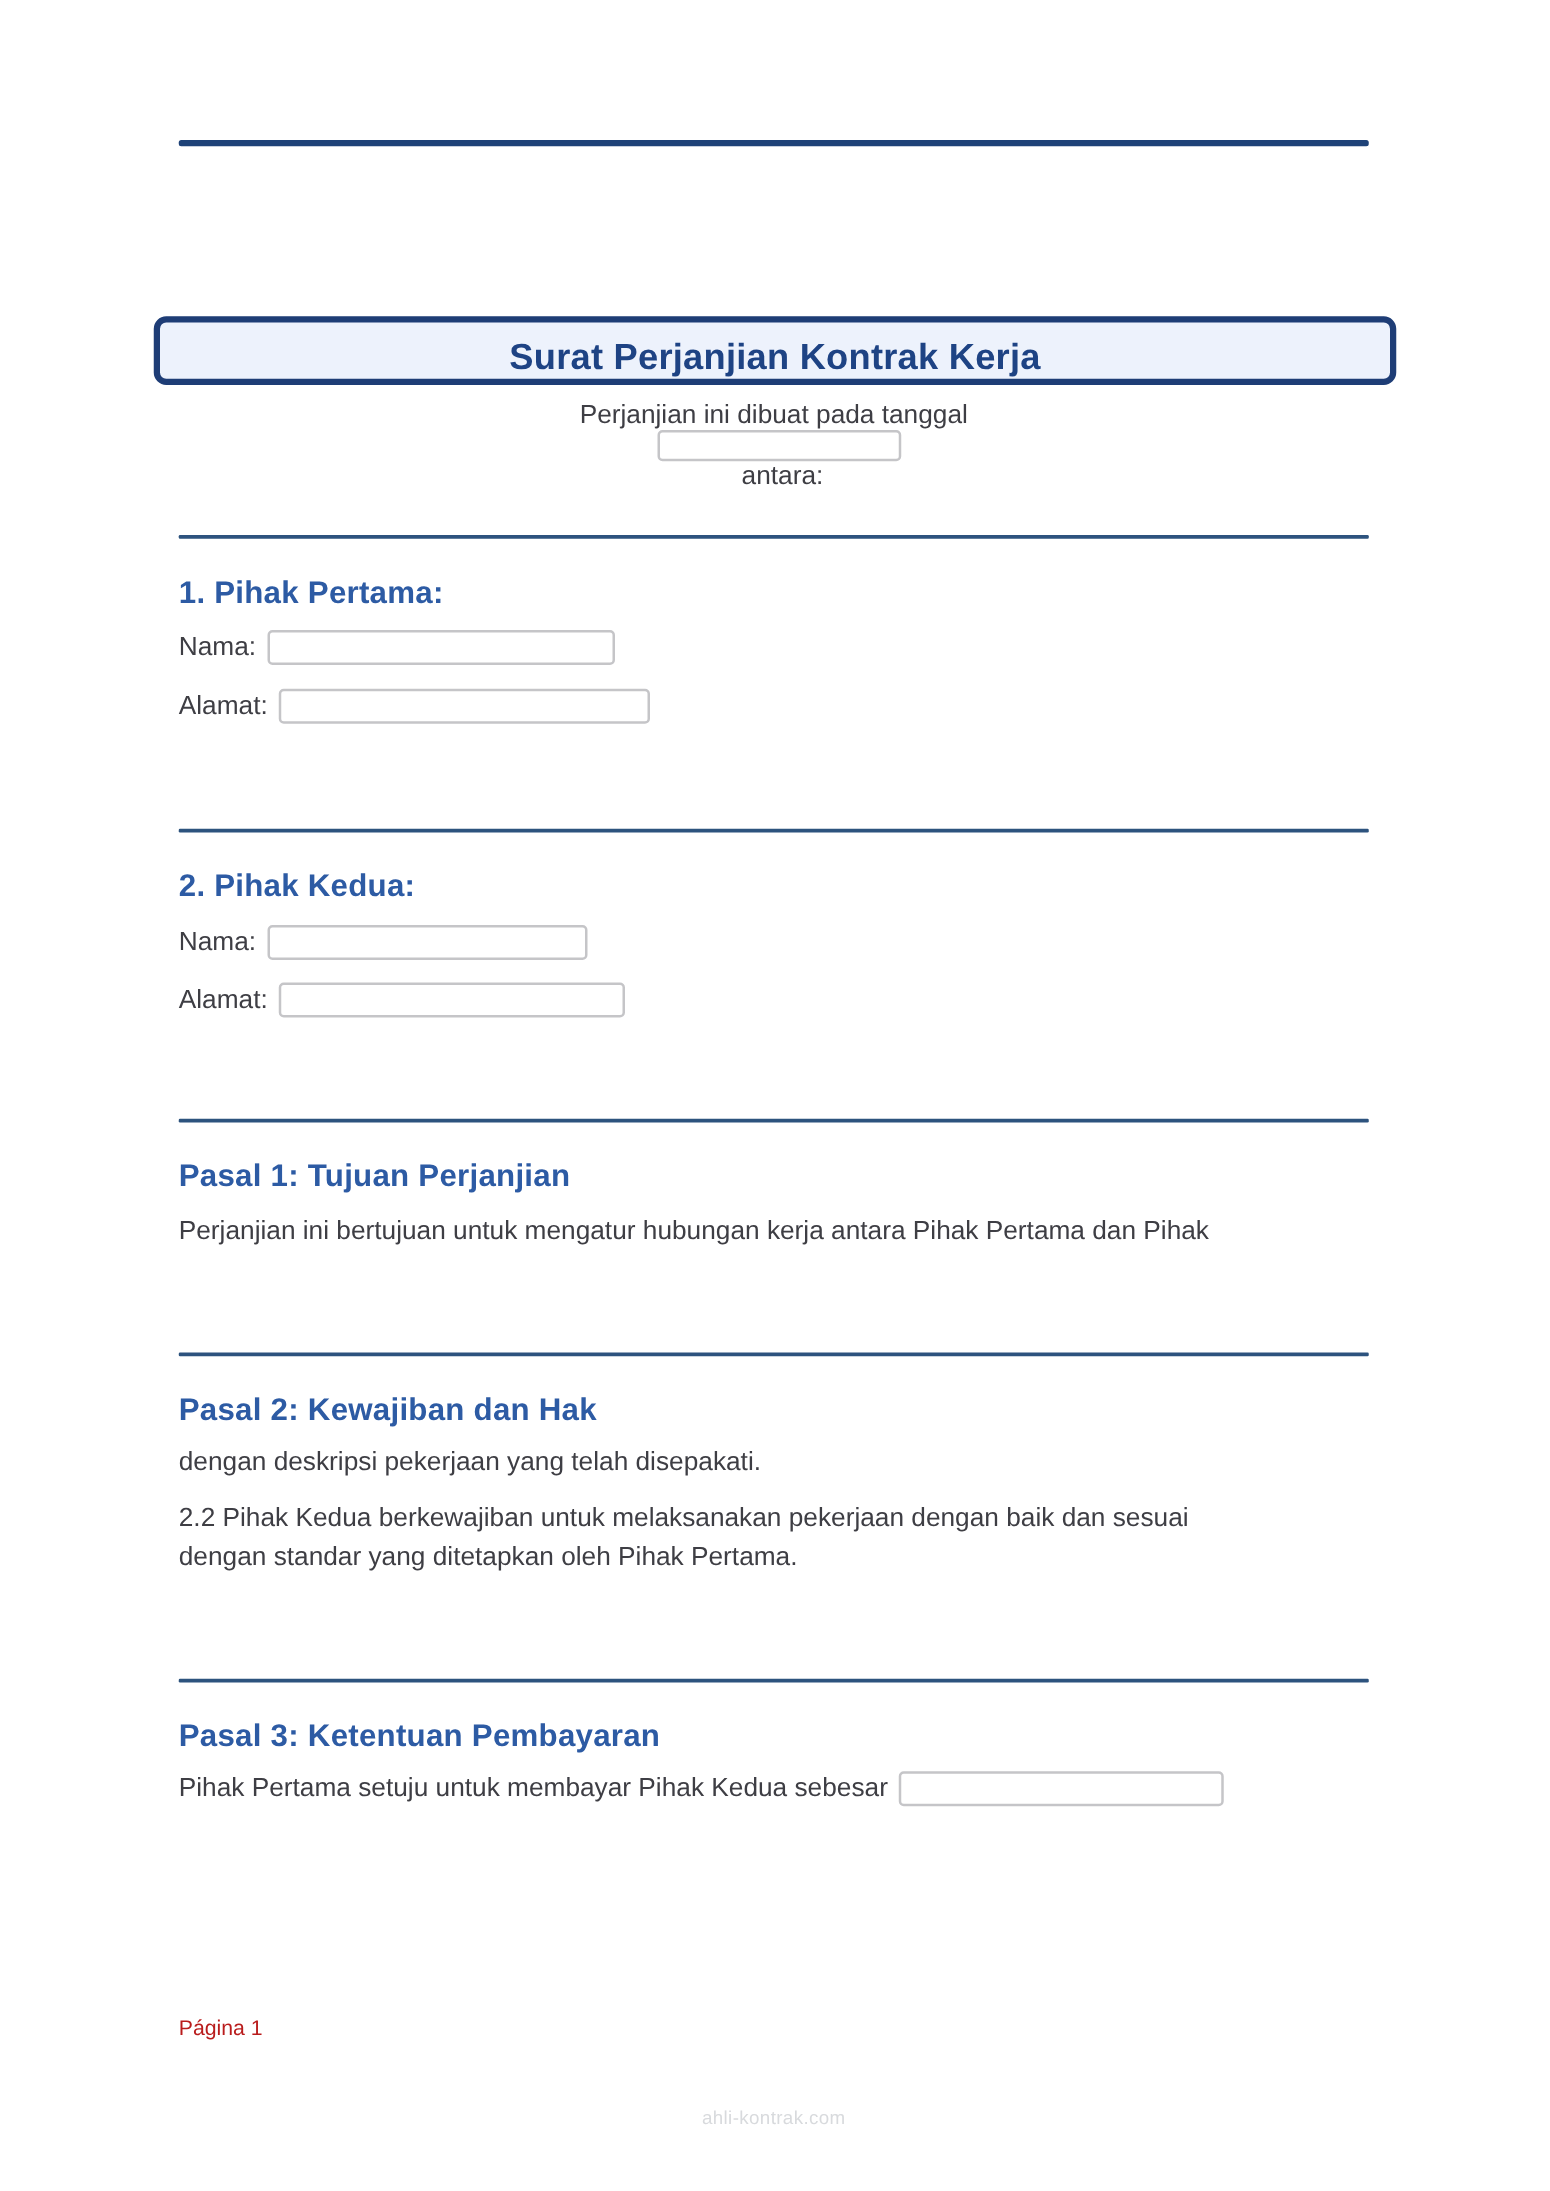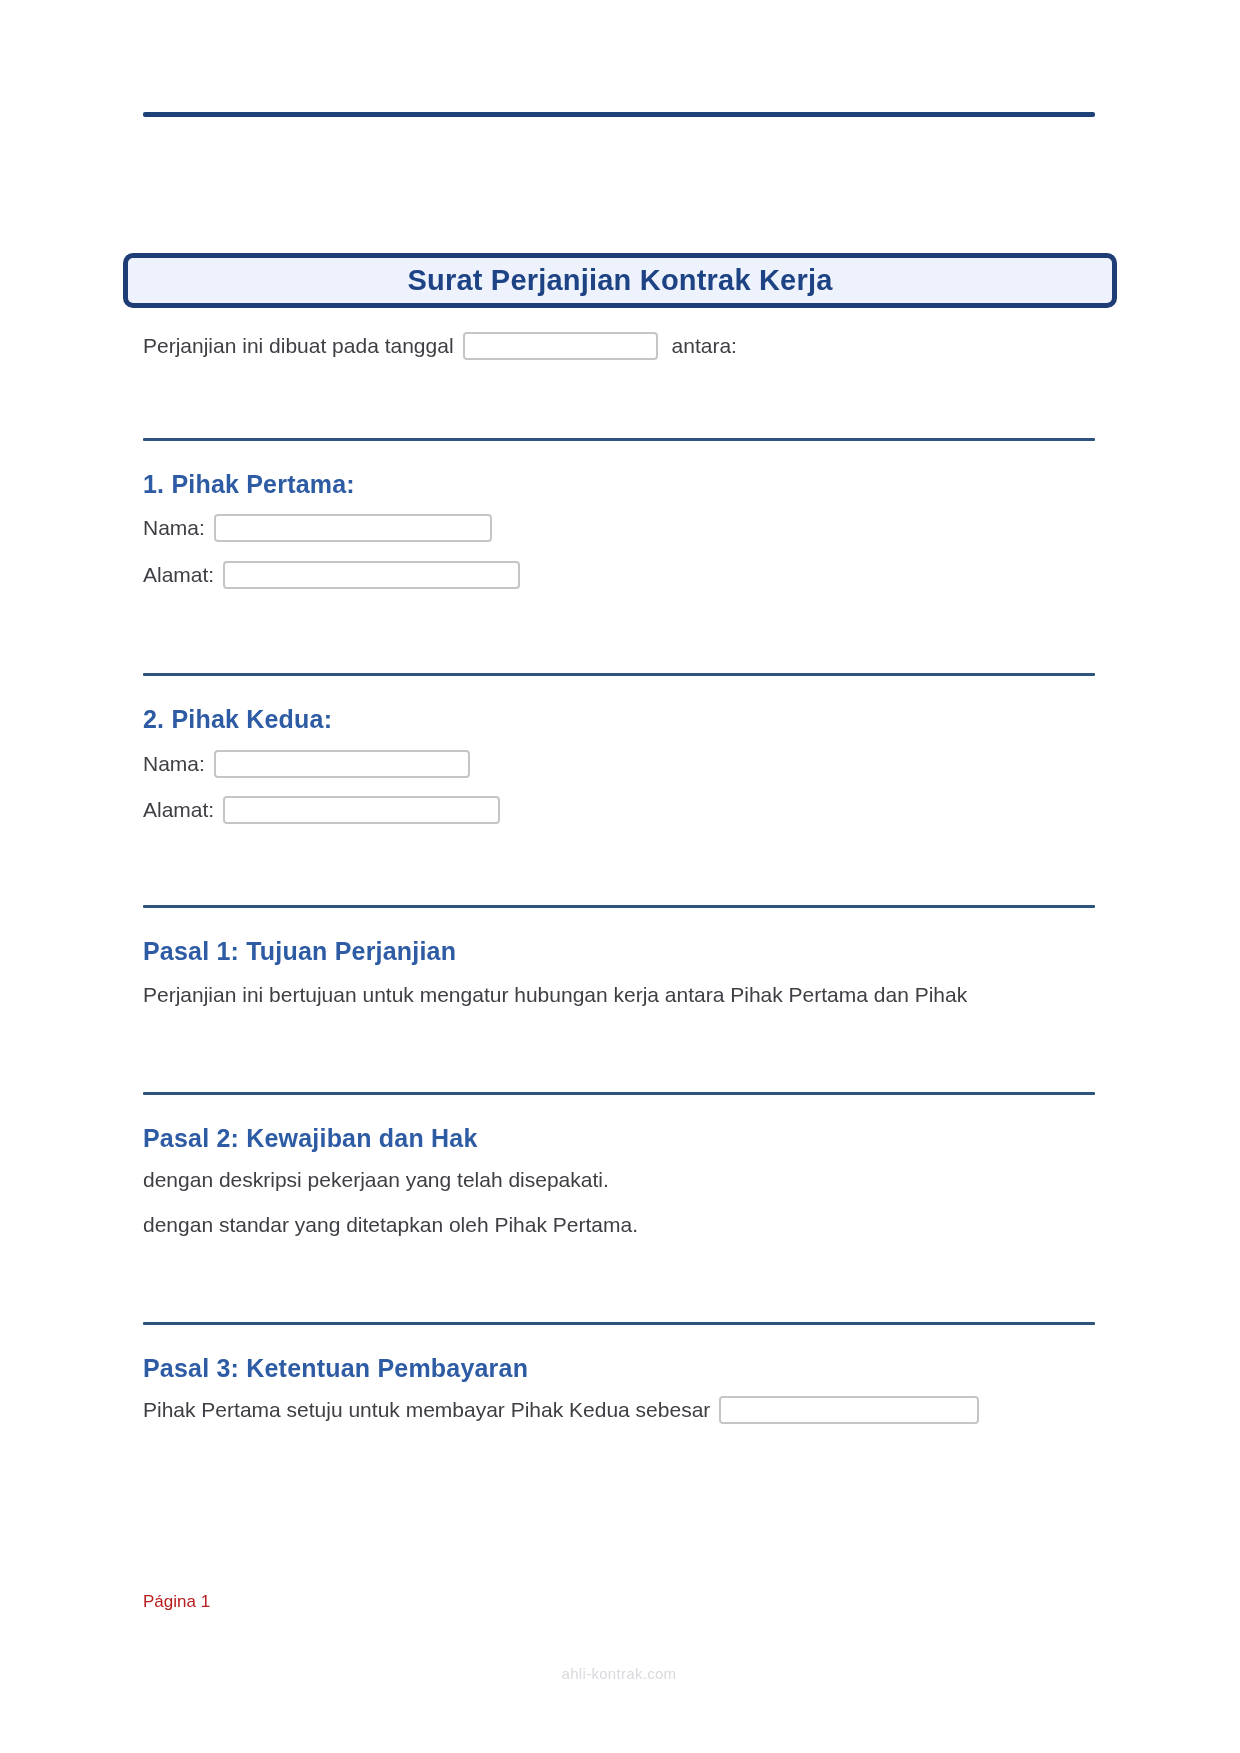--- a/index.html
+++ b/index.html
@@ -24,33 +24,33 @@
   }
   .title-box{
     box-sizing:border-box;
     margin-top:136px;
     margin-left:-20px;
     width:994px;
     height:55px;
     background:#edf2fc;
     border:5px solid #1e3d76;
     border-radius:10px;
-    display:flex;align-items:center;justify-content:center;
+    display:flex;align-items:flex-end;justify-content:center;
   }
   .title-box .title{
     font-size:29px;
     font-weight:800;
     color:#1e4384;
     letter-spacing:.2px;
   }
   .inline-row{
     display:flex;
     align-items:center;
   }
-  .intro-row{margin-top:22px;height:32px;}
+  .intro-row{margin-top:12px;height:32px;flex-direction:column;}
   .divider{
     height:3px;
     background:#2d537e;
     border-radius:1px;
   }
   .d1{margin-top:76px;}
   .d2{margin-top:84px;}
   .d3{margin-top:81px;}
   .d4{margin-top:82px;}
   .d5{margin-top:82px;}
@@ -164,20 +164,21 @@
 
     <div class="divider d4"></div>
 
     <div class="section-heading">Pasal 2: Kewajiban dan Hak</div>
 
     <div class="para p-gap9">
       <div>dengan deskripsi pekerjaan yang telah disepakati.</div>
     </div>
 
     <div class="para p-gap14">
+      <div>2.2 Pihak Kedua berkewajiban untuk melaksanakan pekerjaan dengan baik dan sesuai</div>
       <div>dengan standar yang ditetapkan oleh Pihak Pertama.</div>
     </div>
 
     <div class="divider d5"></div>
 
     <div class="section-heading">Pasal 3: Ketentuan Pembayaran</div>
 
     <div class="inline-row pay-line p-gap9">
       <span>Pihak Pertama setuju untuk membayar Pihak Kedua sebesar</span>
       <input class="fill w-amount gap-before" type="text" value="" style="">

